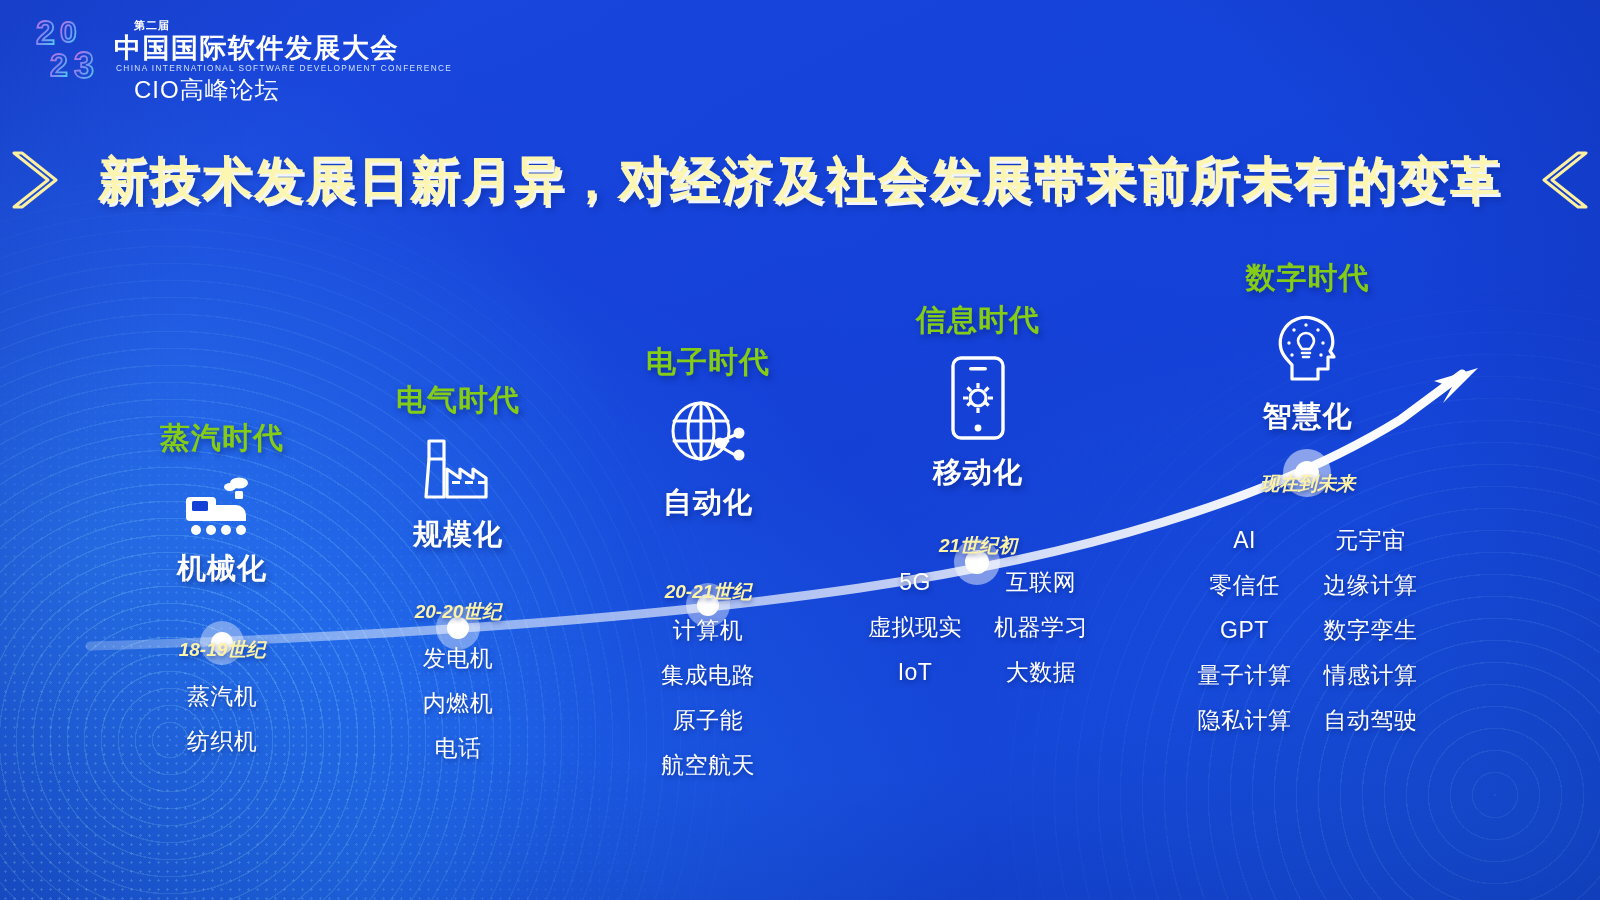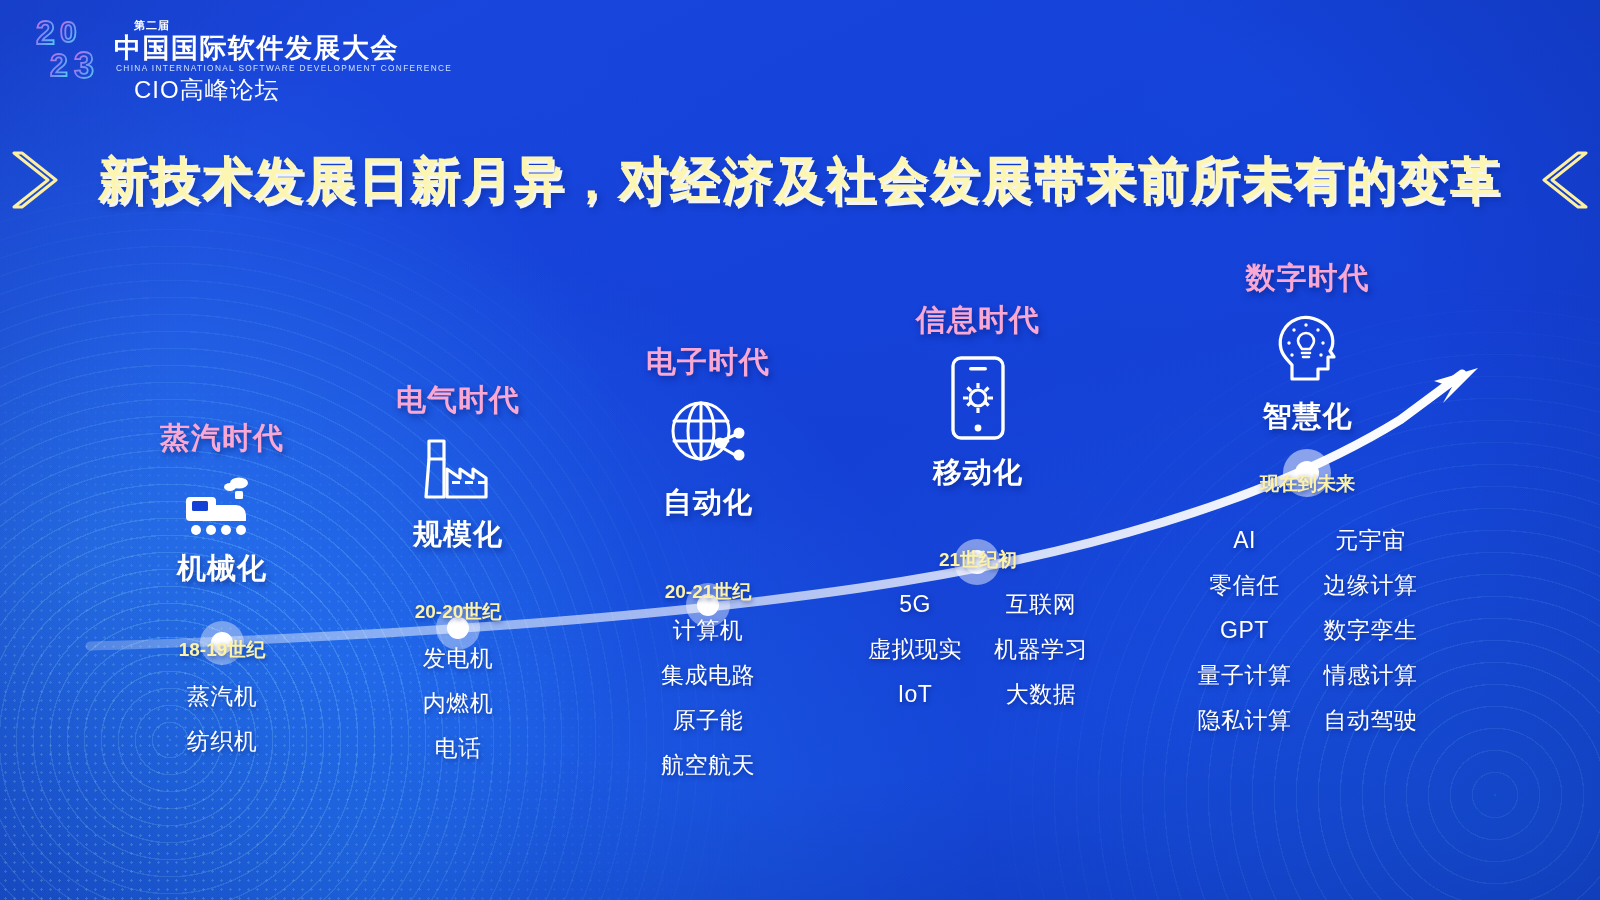--- a/index.html
+++ b/index.html
@@ -82,30 +82,30 @@
     color:#fdf6b2; font-size:50px; font-weight:700; letter-spacing:2px; white-space:nowrap;
     text-shadow:2px 3px 0 rgba(255,255,255,.95), 4px 5px 7px rgba(5,30,120,.45);
   }
 
   
   .curve{ position:absolute; left:0; top:0; width:1600px; height:900px; pointer-events:none; }
 
   
   .era{ position:absolute; text-align:center; }
   .era-name{
-    color:#f9a8d4; font-size:30px; font-weight:700; letter-spacing:1px; white-space:nowrap;
+    color:#84cc16; font-size:30px; font-weight:700; letter-spacing:1px; white-space:nowrap;
     text-shadow:2px 3px 6px rgba(4,25,110,.55);
   }
   .era-icon{ margin:14px auto 0; display:block; }
   .era-kw{
     color:#ffffff; font-size:29px; font-weight:700; letter-spacing:1px; white-space:nowrap;
     text-shadow:2px 3px 6px rgba(4,25,110,.55);
   }
   .era-period{
-    color:#fdf3a8; font-size:19px; font-weight:600; white-space:nowrap;
+    color:#fdf3a8; font-size:19px; font-style:italic; font-weight:600; white-space:nowrap;
     text-shadow:1px 2px 4px rgba(4,25,110,.5);
   }
   .era-items{ margin-top:18px; }
   .era-items .row{
     display:flex; justify-content:center; align-items:baseline;
     margin-bottom:14px; white-space:nowrap;
   }
   .era-items .cell{
     color:#ffffff; font-size:23px; letter-spacing:.5px;
     text-shadow:1px 2px 5px rgba(4,25,110,.55);
@@ -286,22 +286,22 @@
     <rect x="22" y="12" width="18" height="3.4" rx="1.7" fill="#ffffff"></rect>
     <circle cx="31" cy="73" r="3.4" fill="#ffffff"></circle>
     <g fill="none" stroke="#ffffff" stroke-width="3.2">
       <circle cx="31" cy="43" r="8"></circle>
       <path d="M31 28 v5 M31 53 v5 M16 43 h5 M41 43 h5
                M20.5 32.5 l3.6 3.6 M38 47 l3.6 3.6
                M41.5 32.5 l-3.6 3.6 M24 47 l-3.6 3.6"></path>
     </g>
   </svg>
   <div class="era-kw" style="margin-top:12px;">移动化</div>
-  <div class="era-period" style="margin-top:54px;">21世纪初</div>
-  <div class="era-items two" style="margin-top:16px;">
+  <div class="era-period" style="margin-top:40px;">21世纪初</div>
+  <div class="era-items two" style="margin-top:8px;">
     <div class="row">
         <span class="cell">5G</span>
         <span class="cell">互联网</span>
       </div>
     <div class="row">
         <span class="cell">虚拟现实</span>
         <span class="cell">机器学习</span>
       </div>
     <div class="row">
         <span class="cell">IoT</span>

